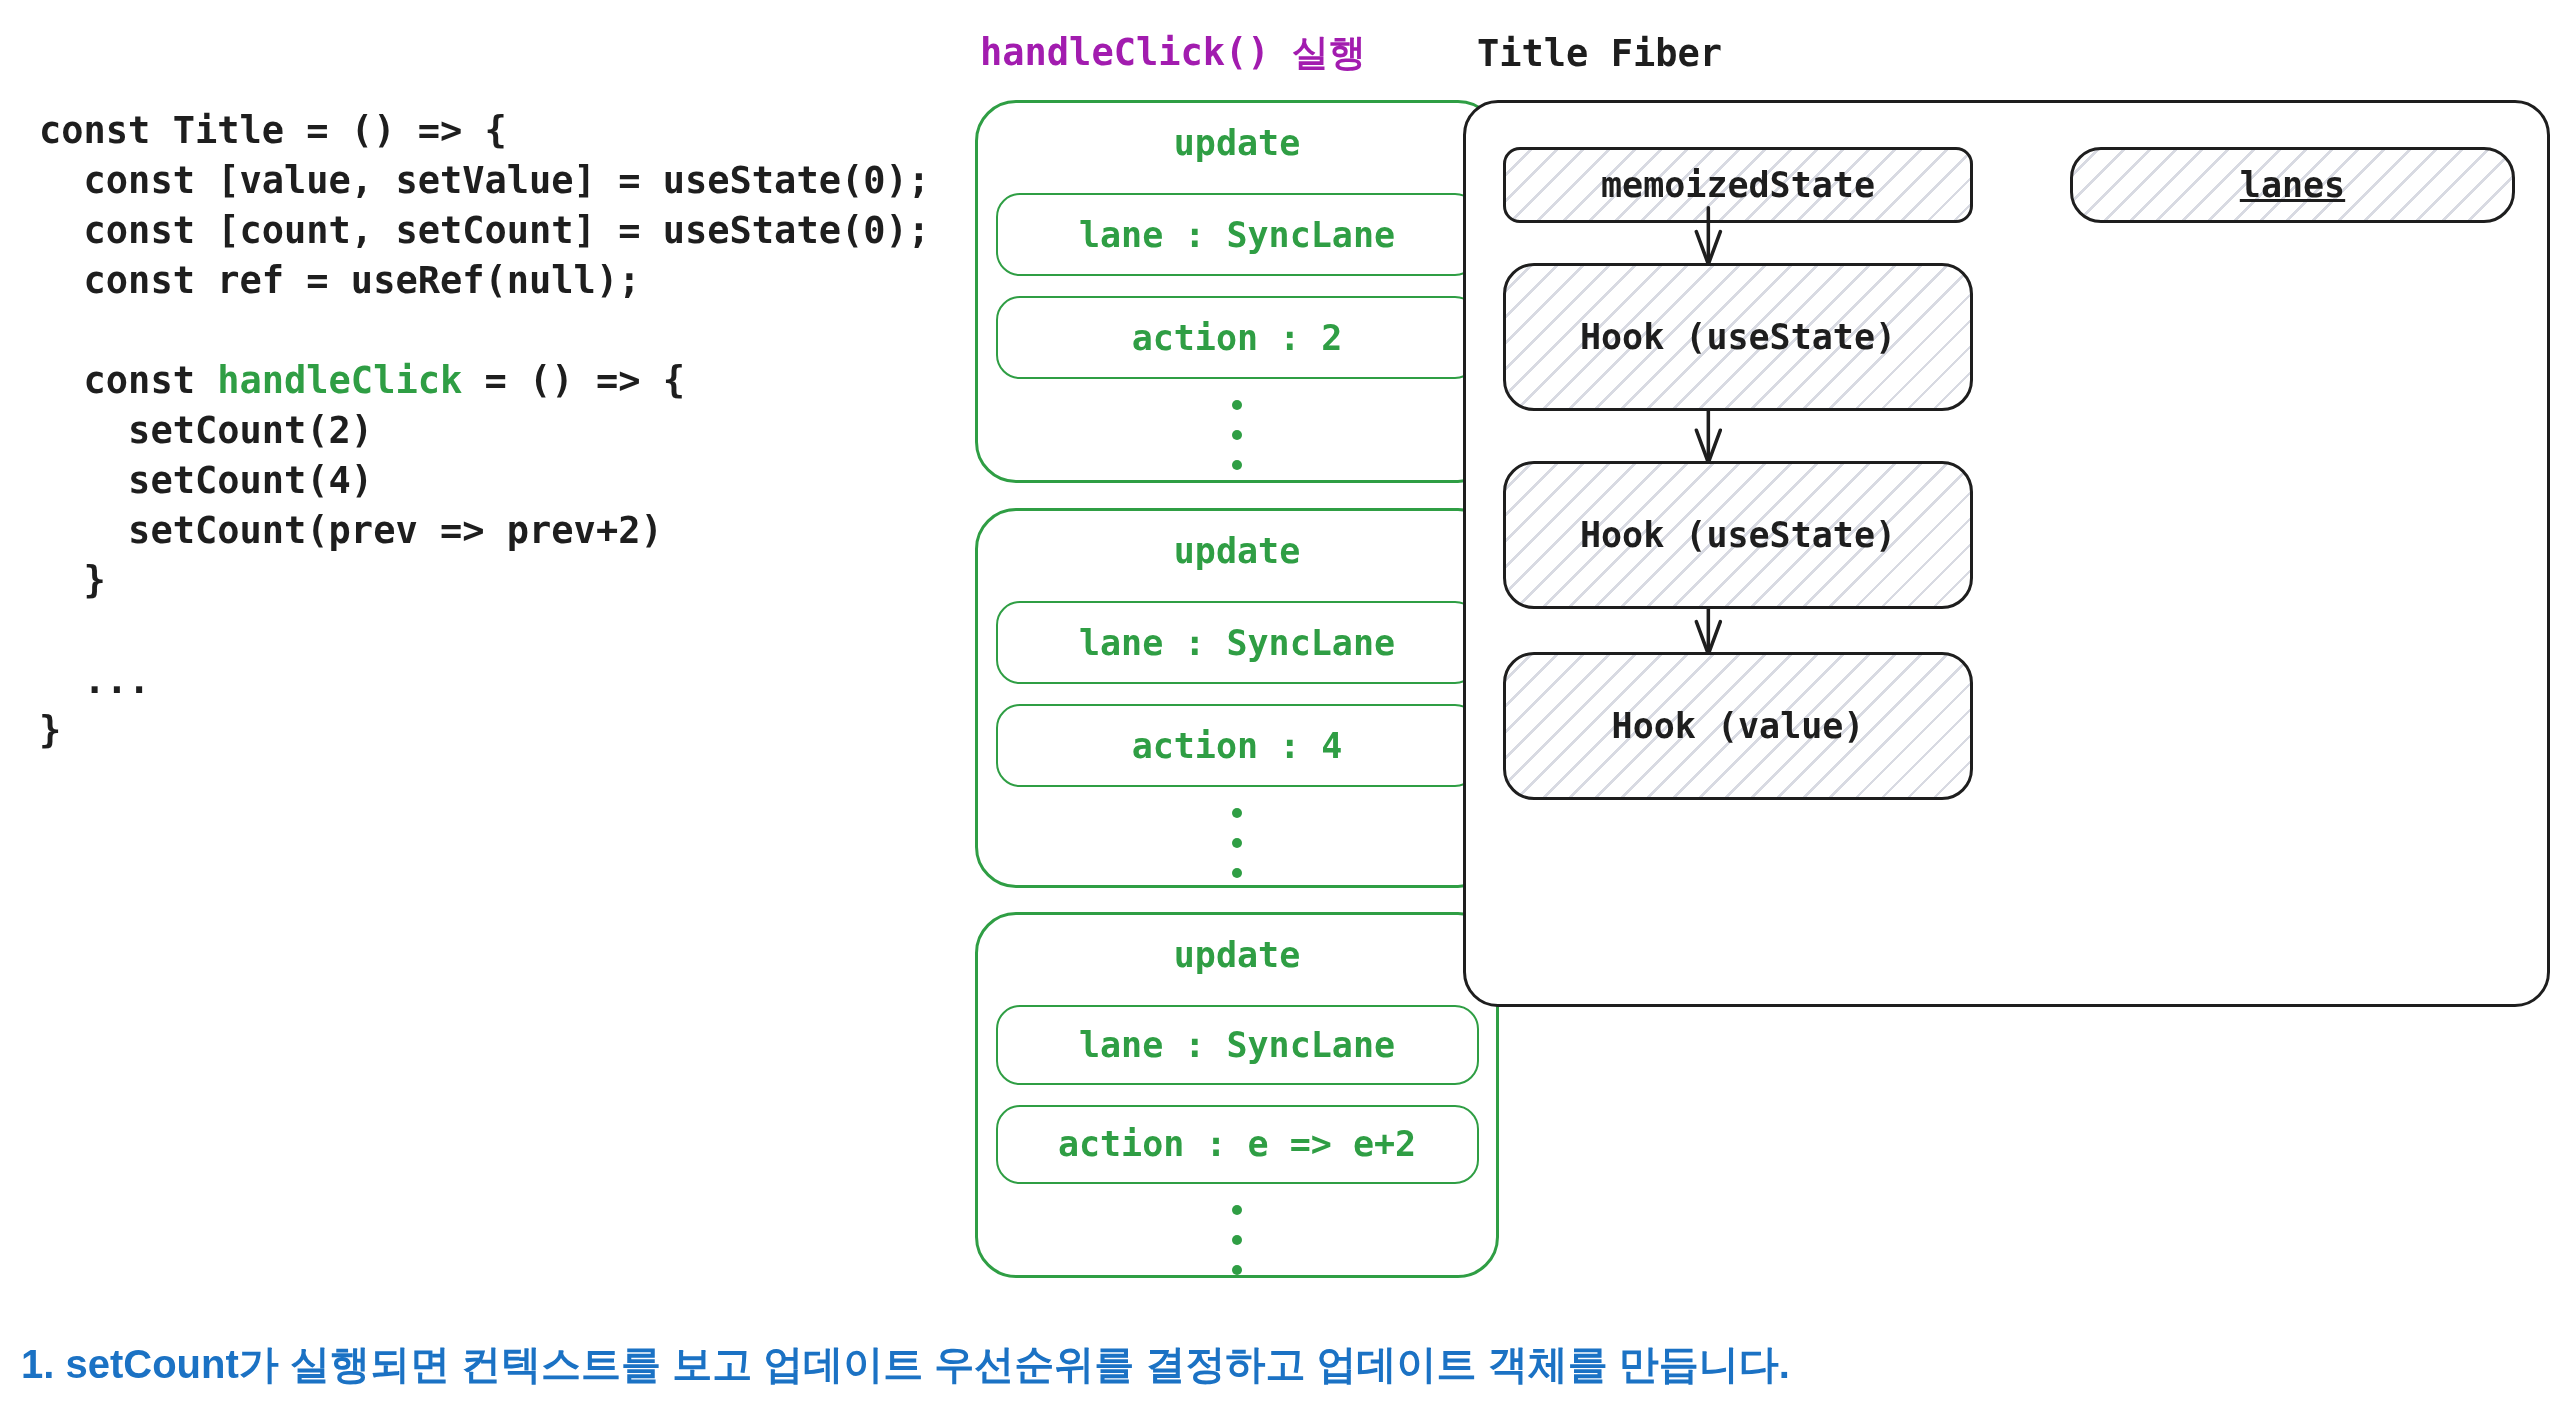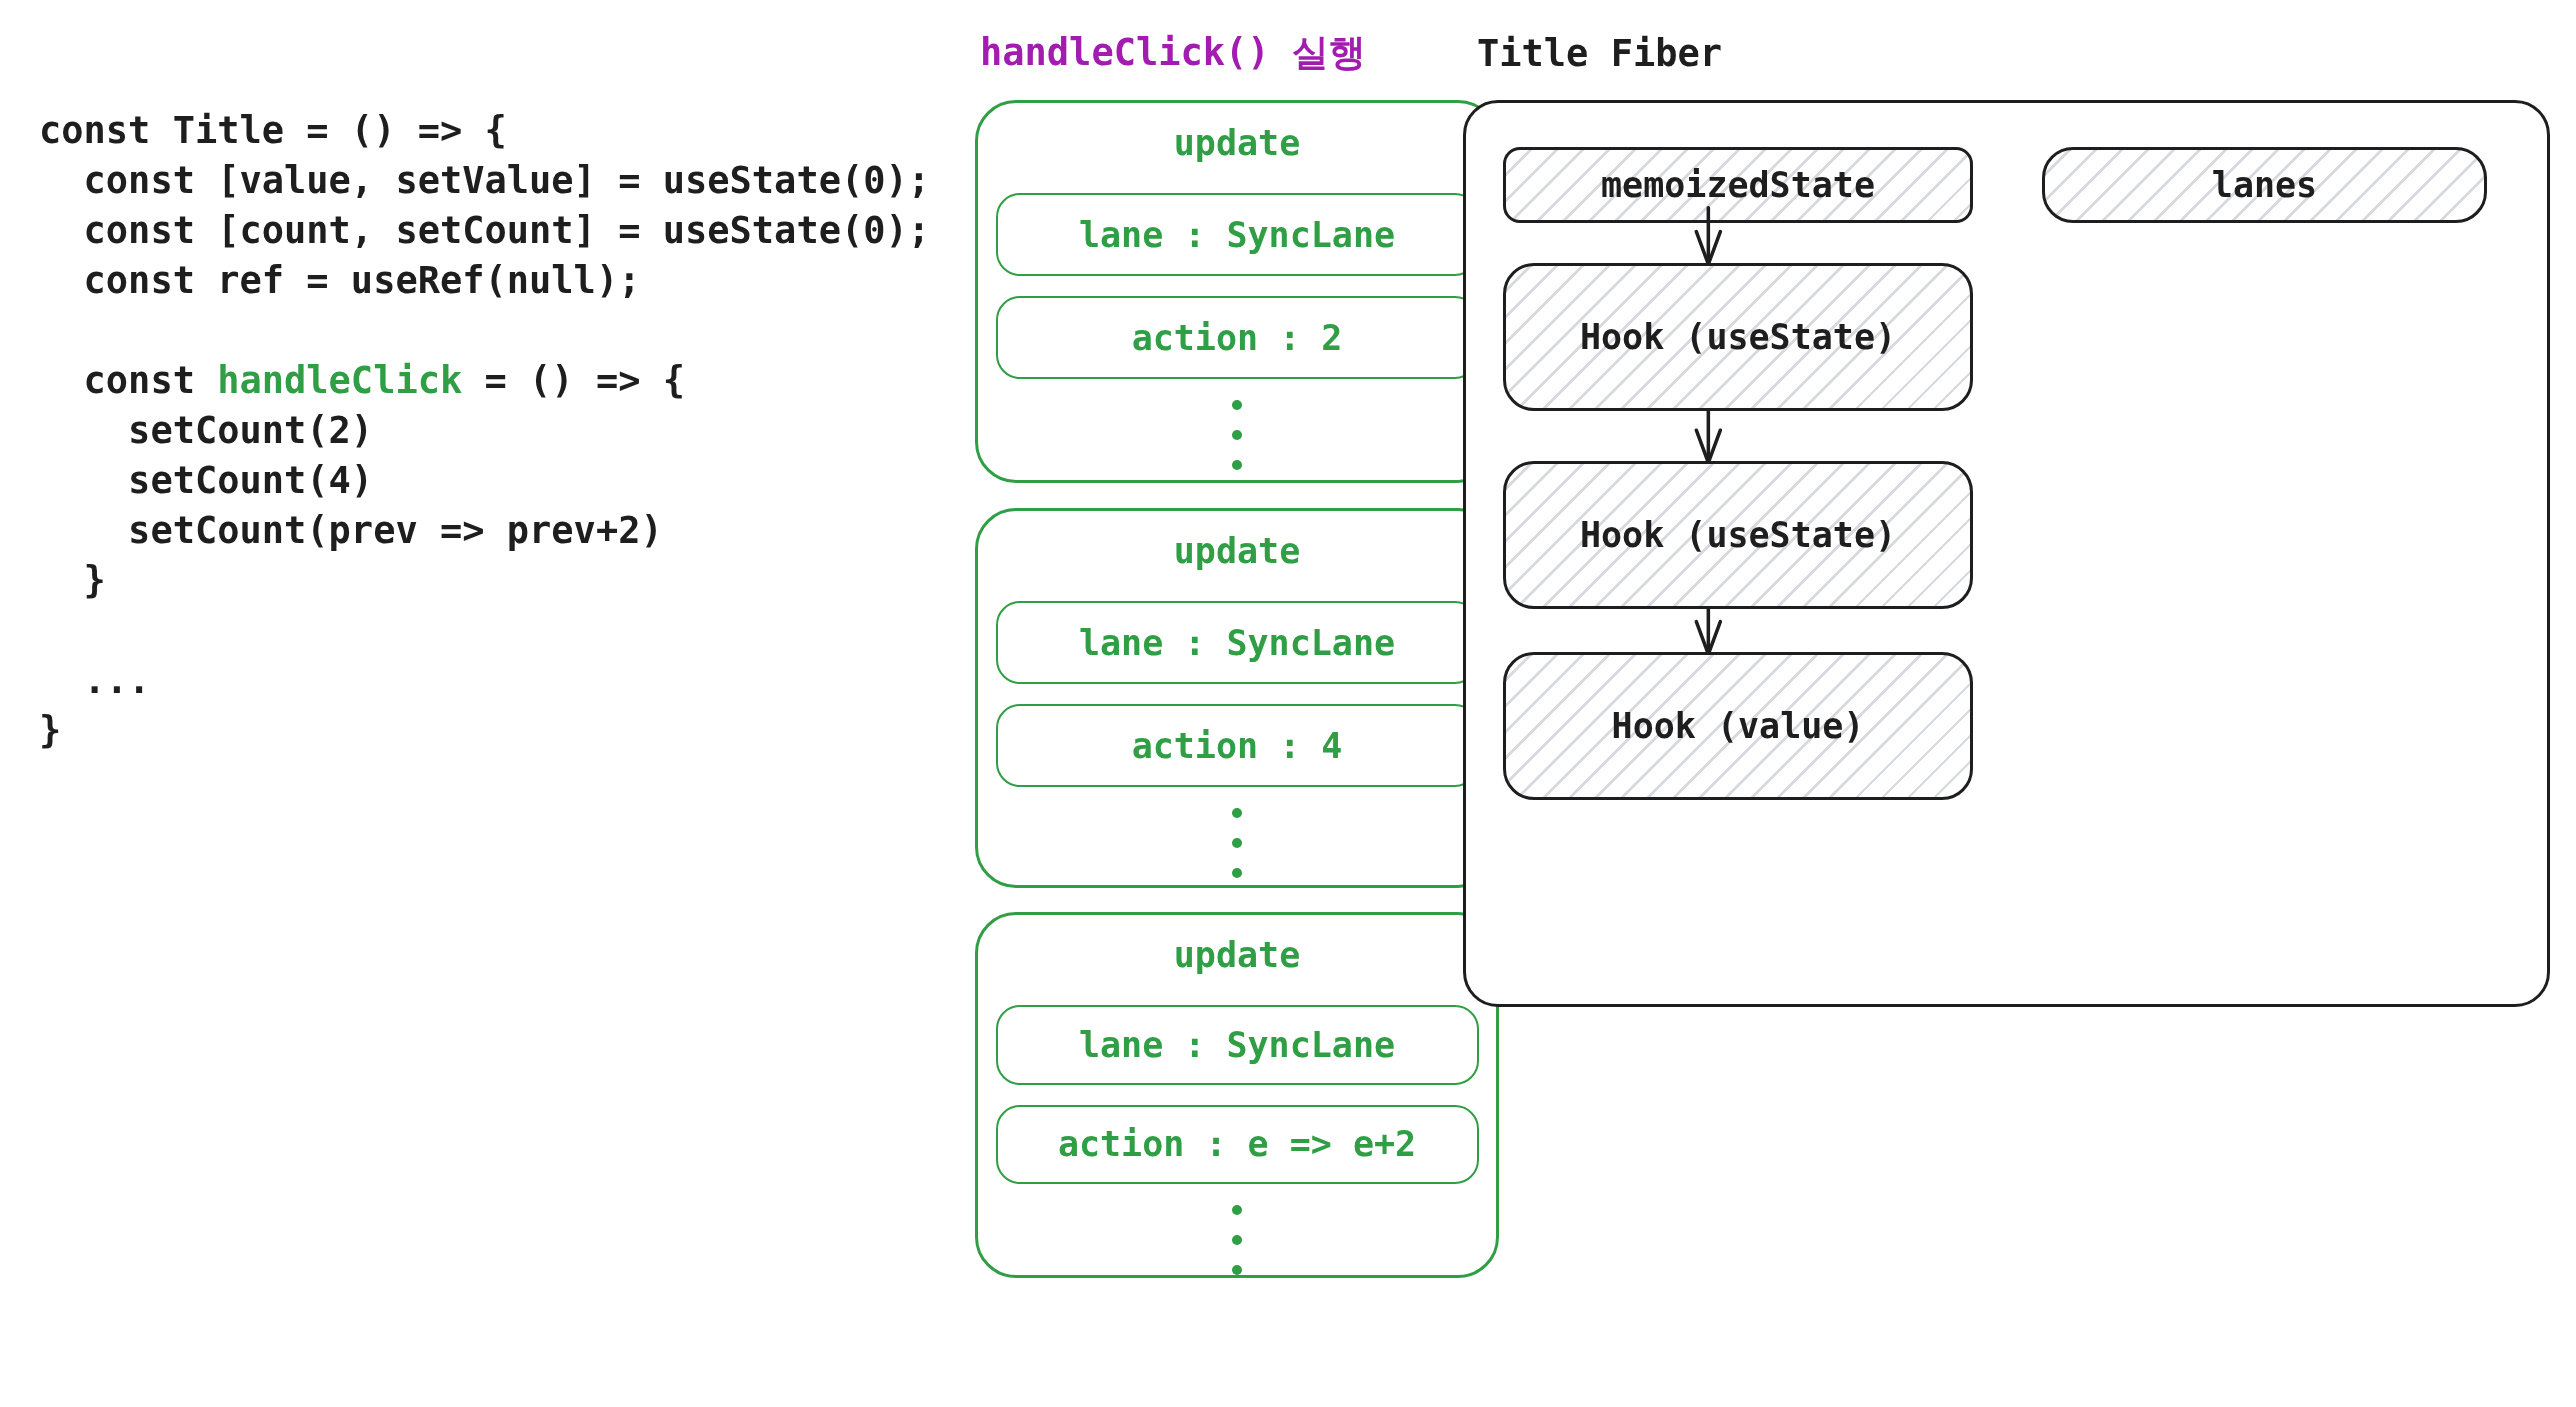--- a/index.html
+++ b/index.html
@@ -58,21 +58,21 @@
     position:absolute;
     border:3.5px solid #1e1e1e;box-sizing:border-box;
     display:flex;align-items:center;justify-content:center;
     font-size:35px;font-weight:bold;color:#1e1e1e;
     white-space:pre;
   }
   .hatch{
     background:repeating-linear-gradient(135deg,#ffffff 0px,#ffffff 16px,#d8dae2 16px,#d8dae2 18.4px);
   }
   .memoized{left:37px;top:44px;width:470px;height:76px;border-radius:17px;}
-  .lanes{left:576px;top:44px;width:445px;height:76px;border-radius:31px;}
+  .lanes{left:604px;top:44px;width:445px;height:76px;border-radius:31px;text-decoration:underline;}
   .hook{left:37px;width:470px;height:148px;border-radius:31px;}
   .arrows{position:absolute;left:0;top:0;width:100%;height:100%;pointer-events:none;}
   
   .caption{
     position:absolute;left:21px;top:1337px;
     font-family:"Liberation Sans",sans-serif;
     font-size:40px;font-weight:bold;color:#1b72c4;
     white-space:pre;
   }
 </style>
@@ -133,15 +133,16 @@
       <g stroke="#1e1e1e" stroke-width="5" fill="none" stroke-linecap="round">
         <line x1="343" y1="699" x2="343" y2="778"></line>
         <path d="M326,734 L343,780 L360,734"></path>
       </g>
     </svg>
   <div class="node hatch hook" style="top: 160px;">Hook (useState)</div>
       <div class="node hatch hook" style="top: 358px;">Hook (useState)</div>
       <div class="node hatch hook" style="top: 549px;">Hook (value)</div>
     </div>
 
+  <div class="caption">1. setCount가 실행되면 컨텍스트를 보고 업데이트 우선순위를 결정하고 업데이트 객체를 만듭니다.</div>
 
 </div>
 
 
 </body></html>

